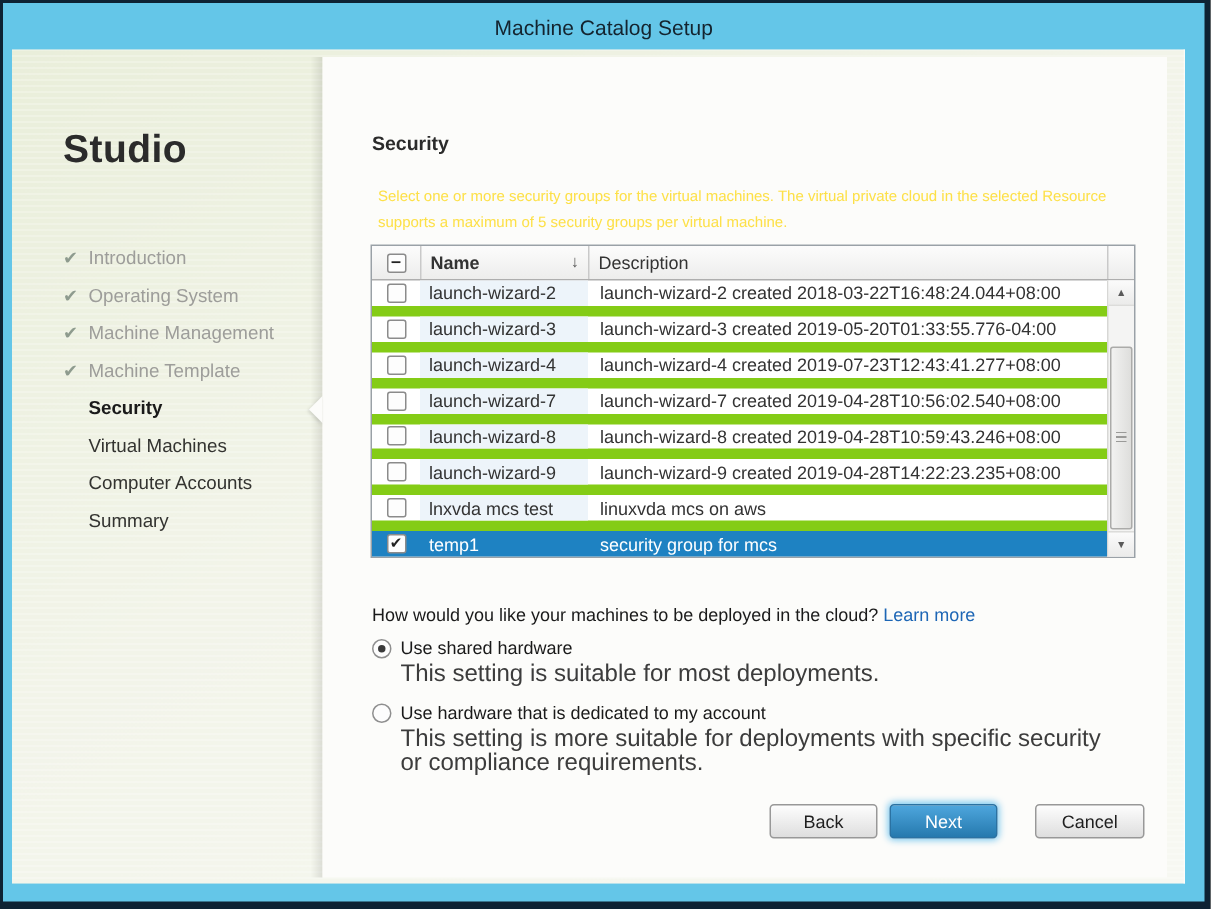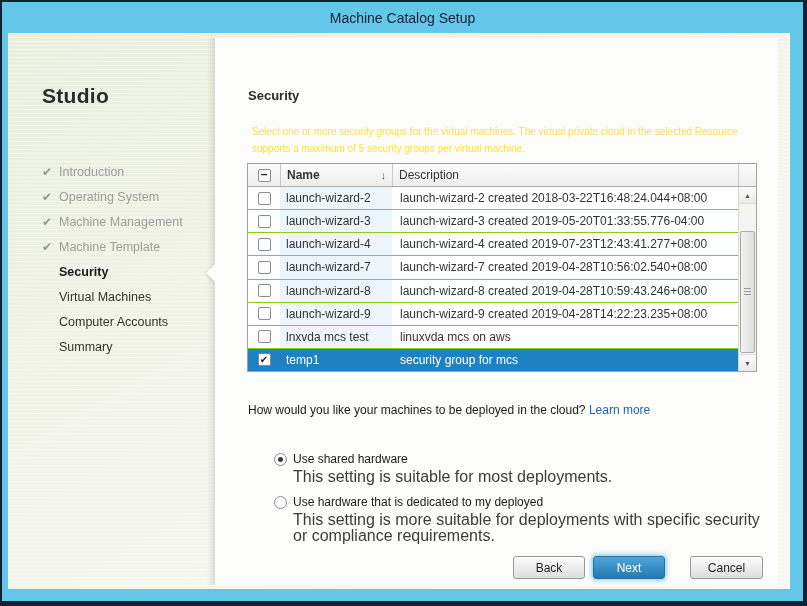--- a/index.html
+++ b/index.html
@@ -40,21 +40,21 @@
   .panel-notch {
     position:absolute; left:206px; top:264px; width:0; height:0;
     border-top:9px solid transparent; border-bottom:9px solid transparent;
     border-right:9px solid #fcfcfa;
     filter:drop-shadow(-1px 1px 1px rgba(0,0,0,0.12));
   }
 
   
   .brand {
     position:absolute; left:42px; top:84px;
-    font-size:21px; font-weight:600; color:#2b2b2b; letter-spacing:0.3px;
+    font-size:26px; font-weight:600; color:#2b2b2b; letter-spacing:0.3px;
   }
   .steps { position:absolute; left:42px; top:159px; width:165px; }
   .step { display:flex; align-items:center; height:25px; font-size:12.5px; }
   .step .tick { width:17px; font-size:12px; color:#8e9b8e; }
   .step.done .label { color:#9d9d9a; }
   .step.current .label { color:#1a1a1a; font-weight:bold; }
   .step.pending .label { color:#333330; }
 
   
   .heading { position:absolute; left:248px; top:88px; font-size:13px; font-weight:600; color:#2b2b2b; }
@@ -74,21 +74,21 @@
   .gh-cell { display:flex; align-items:center; border-left:1px solid #c9c9c9; padding:0 6px; }
   .gh-cell:first-child { border-left:none; }
   .gh-check { width:32px; justify-content:center; }
   .gh-name { width:112px; font-weight:bold; justify-content:space-between; }
   .gh-desc { flex:1;text-align:center; }
   .gh-corner { width:18px; }
   .sort-icon { font-size:11px; color:#555; font-weight:normal; }
 
   .grid-body { position:relative; height:184px; }
   .rows { position:absolute; left:0; top:0; right:18px; bottom:0; display:flex; flex-direction:column; }
-  .row { flex:1; display:flex; align-items:center; border-bottom:1px solid #84cc16; }
+  .row { flex:1; display:flex; align-items:center; border-bottom:7px solid #84cc16; }
   .row:last-child { border-bottom:none; }
   .cell-check { width:32px; display:flex; justify-content:center; }
   .cell-name { width:112px; align-self:stretch; display:flex; align-items:center;
     padding:0 6px; background:#edf4fa; }
   .cell-desc { flex:1; padding:0 8px; white-space:nowrap; overflow:hidden; }
   .row.selected { background:#1e82c2; color:#fff; border-bottom-color:#1e82c2; }
   .row.selected .cell-name { background:transparent; }
 
   
   .cb { width:13px; height:13px; background:#fdfdfd; border:1px solid #8b8b8b;
@@ -107,32 +107,32 @@
   .scroll-down { bottom:0; border-top:1px solid #dcdcda; }
   .scroll-thumb { position:absolute; left:1px; top:44px; width:15px; height:122px;
     background:linear-gradient(90deg,#f2f2f1,#dededc); border:1px solid #ababa9; border-radius:2px; }
   .thumb-grip { position:absolute; left:3px; right:3px; top:50%; height:7px; margin-top:-4px;
     background:repeating-linear-gradient(180deg,#9a9a98 0 1px, transparent 1px 3px); }
 
   
   .question { position:absolute; left:248px; top:403px; font-size:12px; color:#1a1a1a; }
   .link { color:#1d66b5; text-decoration:none; cursor:pointer; }
 
-  .option { position:absolute; left:274px; width:490px;margin-top:27px; }
+  .option { position:absolute; left:248px; width:490px; }
   .opt1 { top:425px; } .opt2 { top:468px; }
   .radio-line { display:flex; align-items:center; }
   .radio { width:13px; height:13px; border:1px solid #8f8f8f; border-radius:50%;
     background:#fdfdfd; margin-right:6px; position:relative; flex:0 0 13px; }
   .radio.on::after { content:""; position:absolute; left:3px; top:3px; width:5px; height:5px;
     border-radius:50%; background:#3a3a3a; }
   .opt-label { font-size:12px; color:#1a1a1a; }
   .opt-desc { margin:3px 0 0 19px; font-size:16px; line-height:16px; color:#3c3c3c; width:470px; }
 
   
-  .btn { position:absolute; top:556px; height:23px; width:72px;
+  .btn { position:absolute; top:536px; height:23px; width:72px;
     font-family:inherit; font-size:12px; color:#1f1f1f;
     background:linear-gradient(#fdfdfd,#dedede); border:1px solid #989898;
     border-radius:3px; cursor:pointer; }
   .btn-back { left:513px; }
   .btn-next { left:593px; color:#fff;
     background:linear-gradient(#4ea6dd,#2579ae); border:1px solid #2b72a2;
     box-shadow:0 0 5px 1px rgba(110,195,238,0.95); }
   .btn-cancel { left:690px; width:73px; }
 </style>
 </head>
@@ -288,21 +288,21 @@
     <div class="radio-line">
       <span class="radio on"></span>
       <span class="opt-label">Use shared hardware</span>
     </div>
     <div class="opt-desc">This setting is suitable for most deployments.</div>
   </div>
 
   <div class="option opt2">
     <div class="radio-line">
       <span class="radio"></span>
-      <span class="opt-label">Use hardware that is dedicated to my deployed</span>
+      <span class="opt-label">Use hardware that is dedicated to my account</span>
     </div>
     <div class="opt-desc">This setting is more suitable for deployments with specific security or compliance requirements.</div>
   </div>
 
   <button class="btn btn-back">Back</button>
   <button class="btn btn-next">Next</button>
   <button class="btn btn-cancel">Cancel</button>
 </div>
 
 </body></html>

